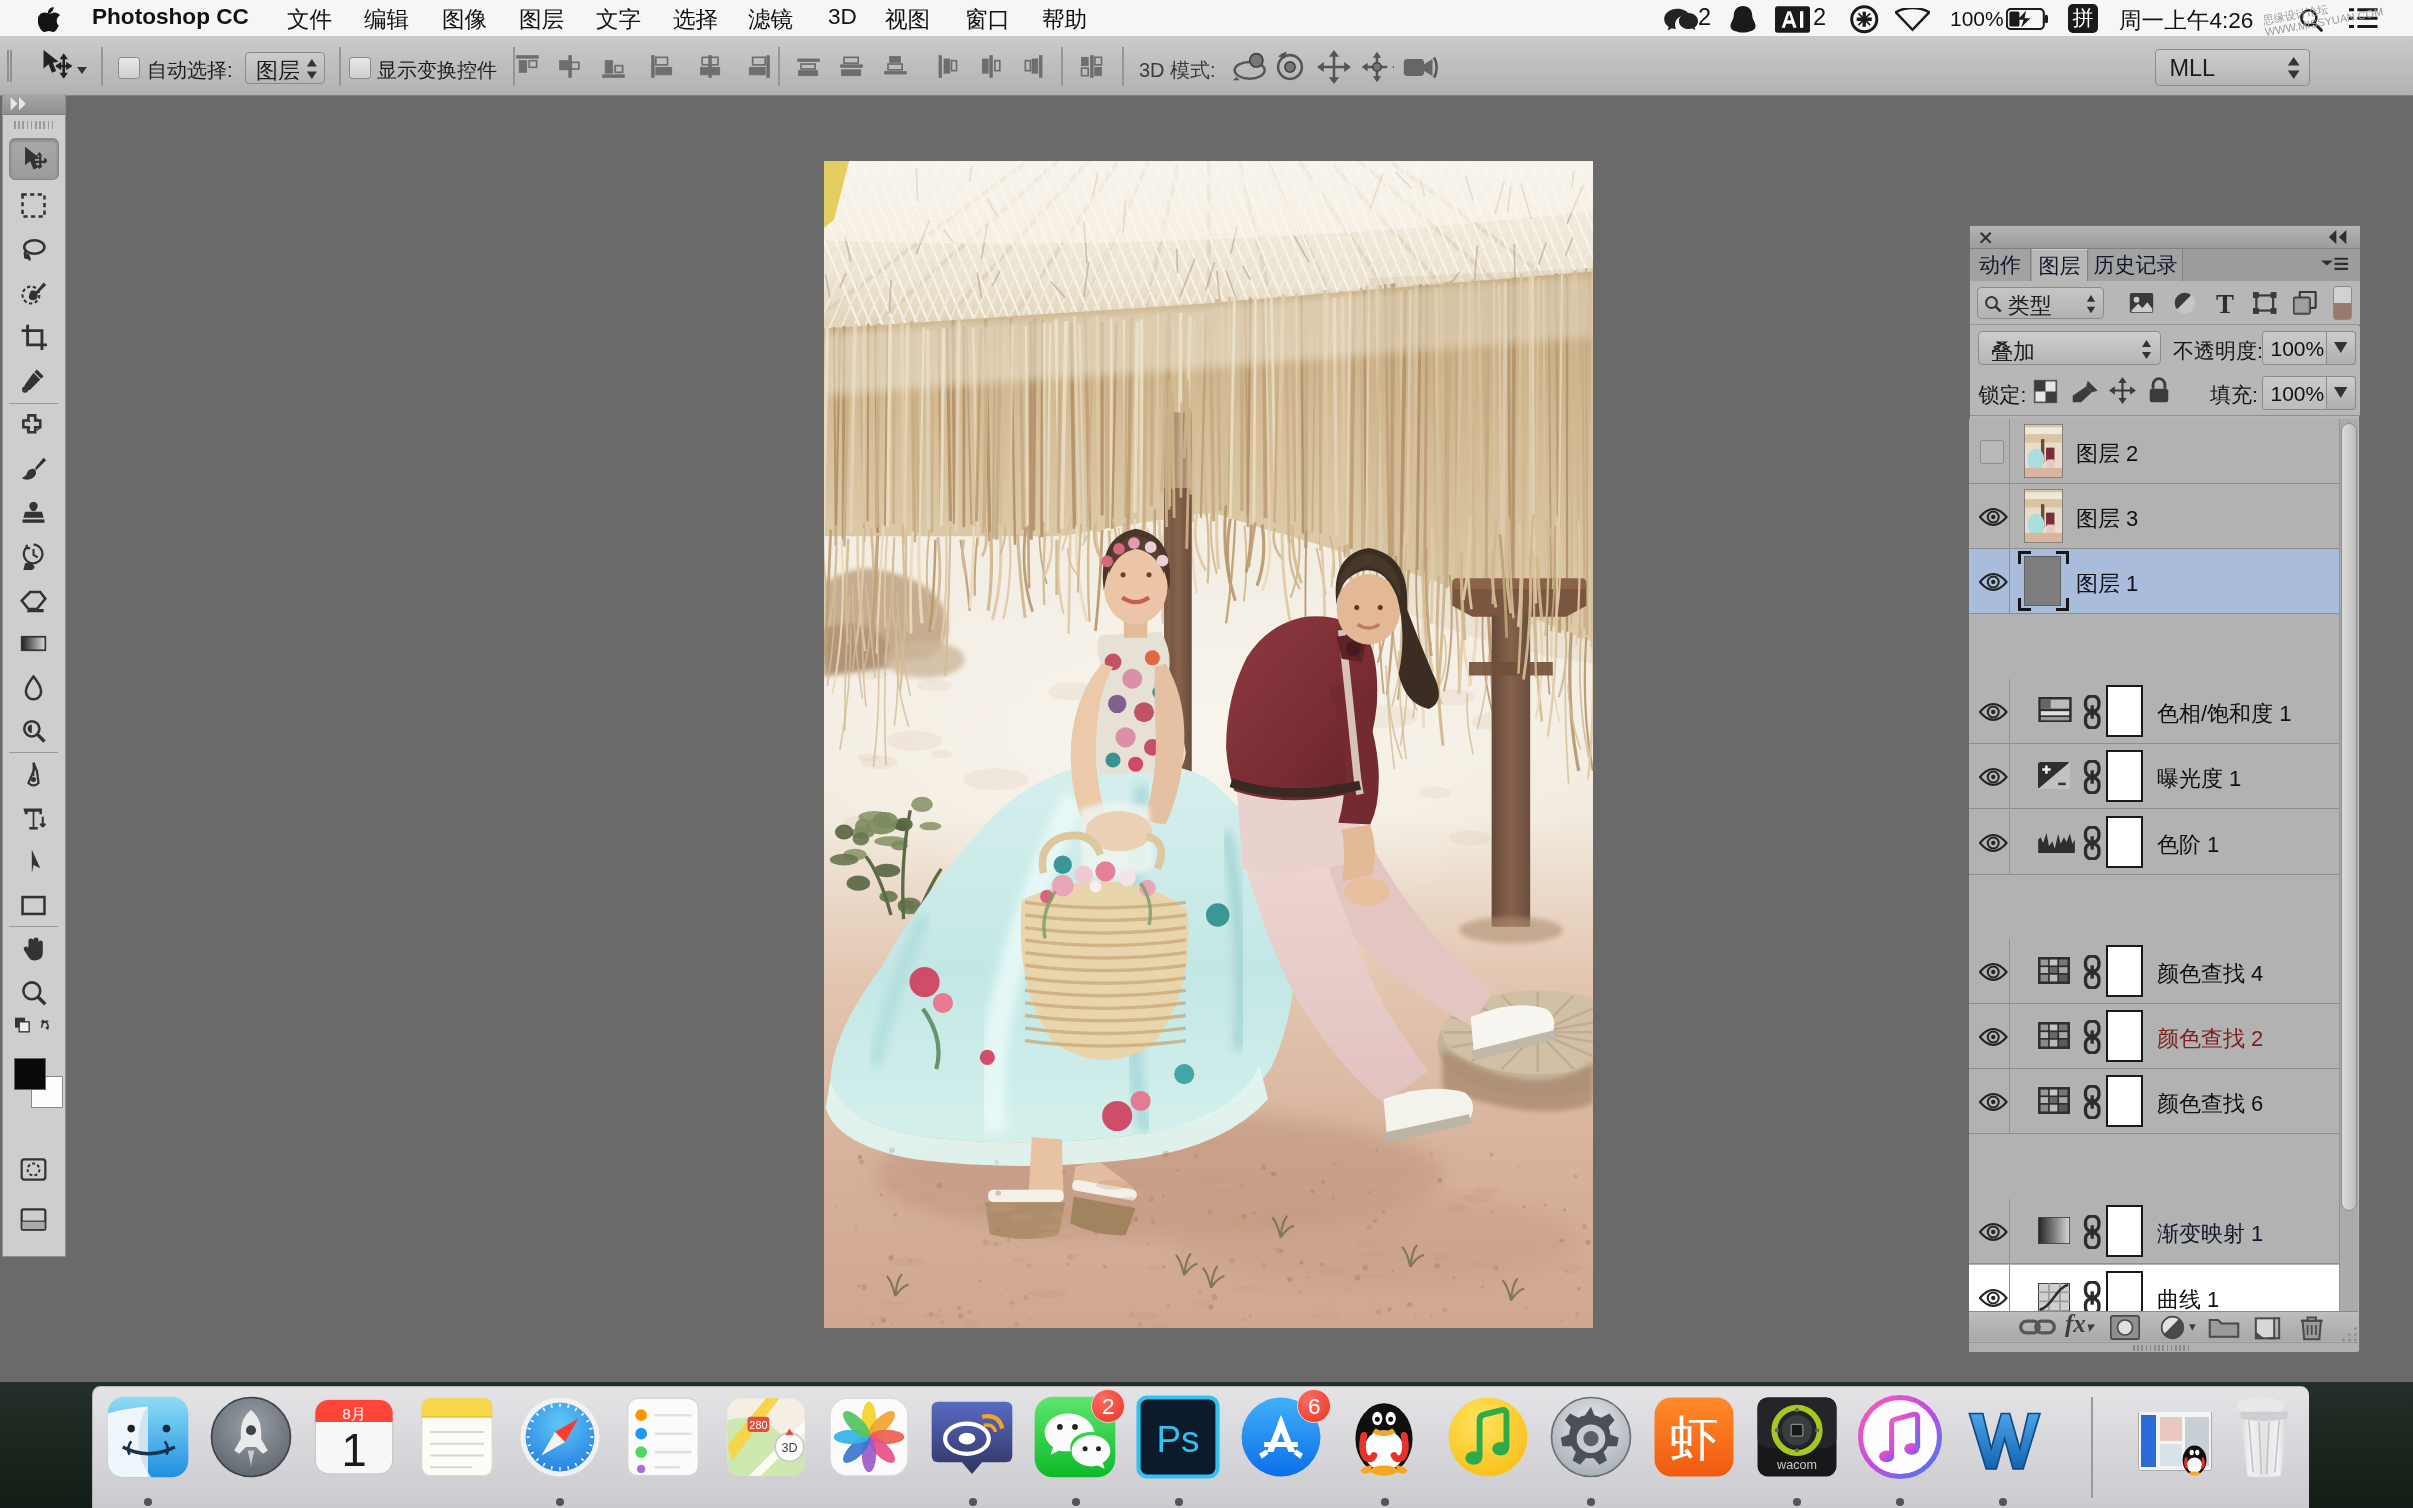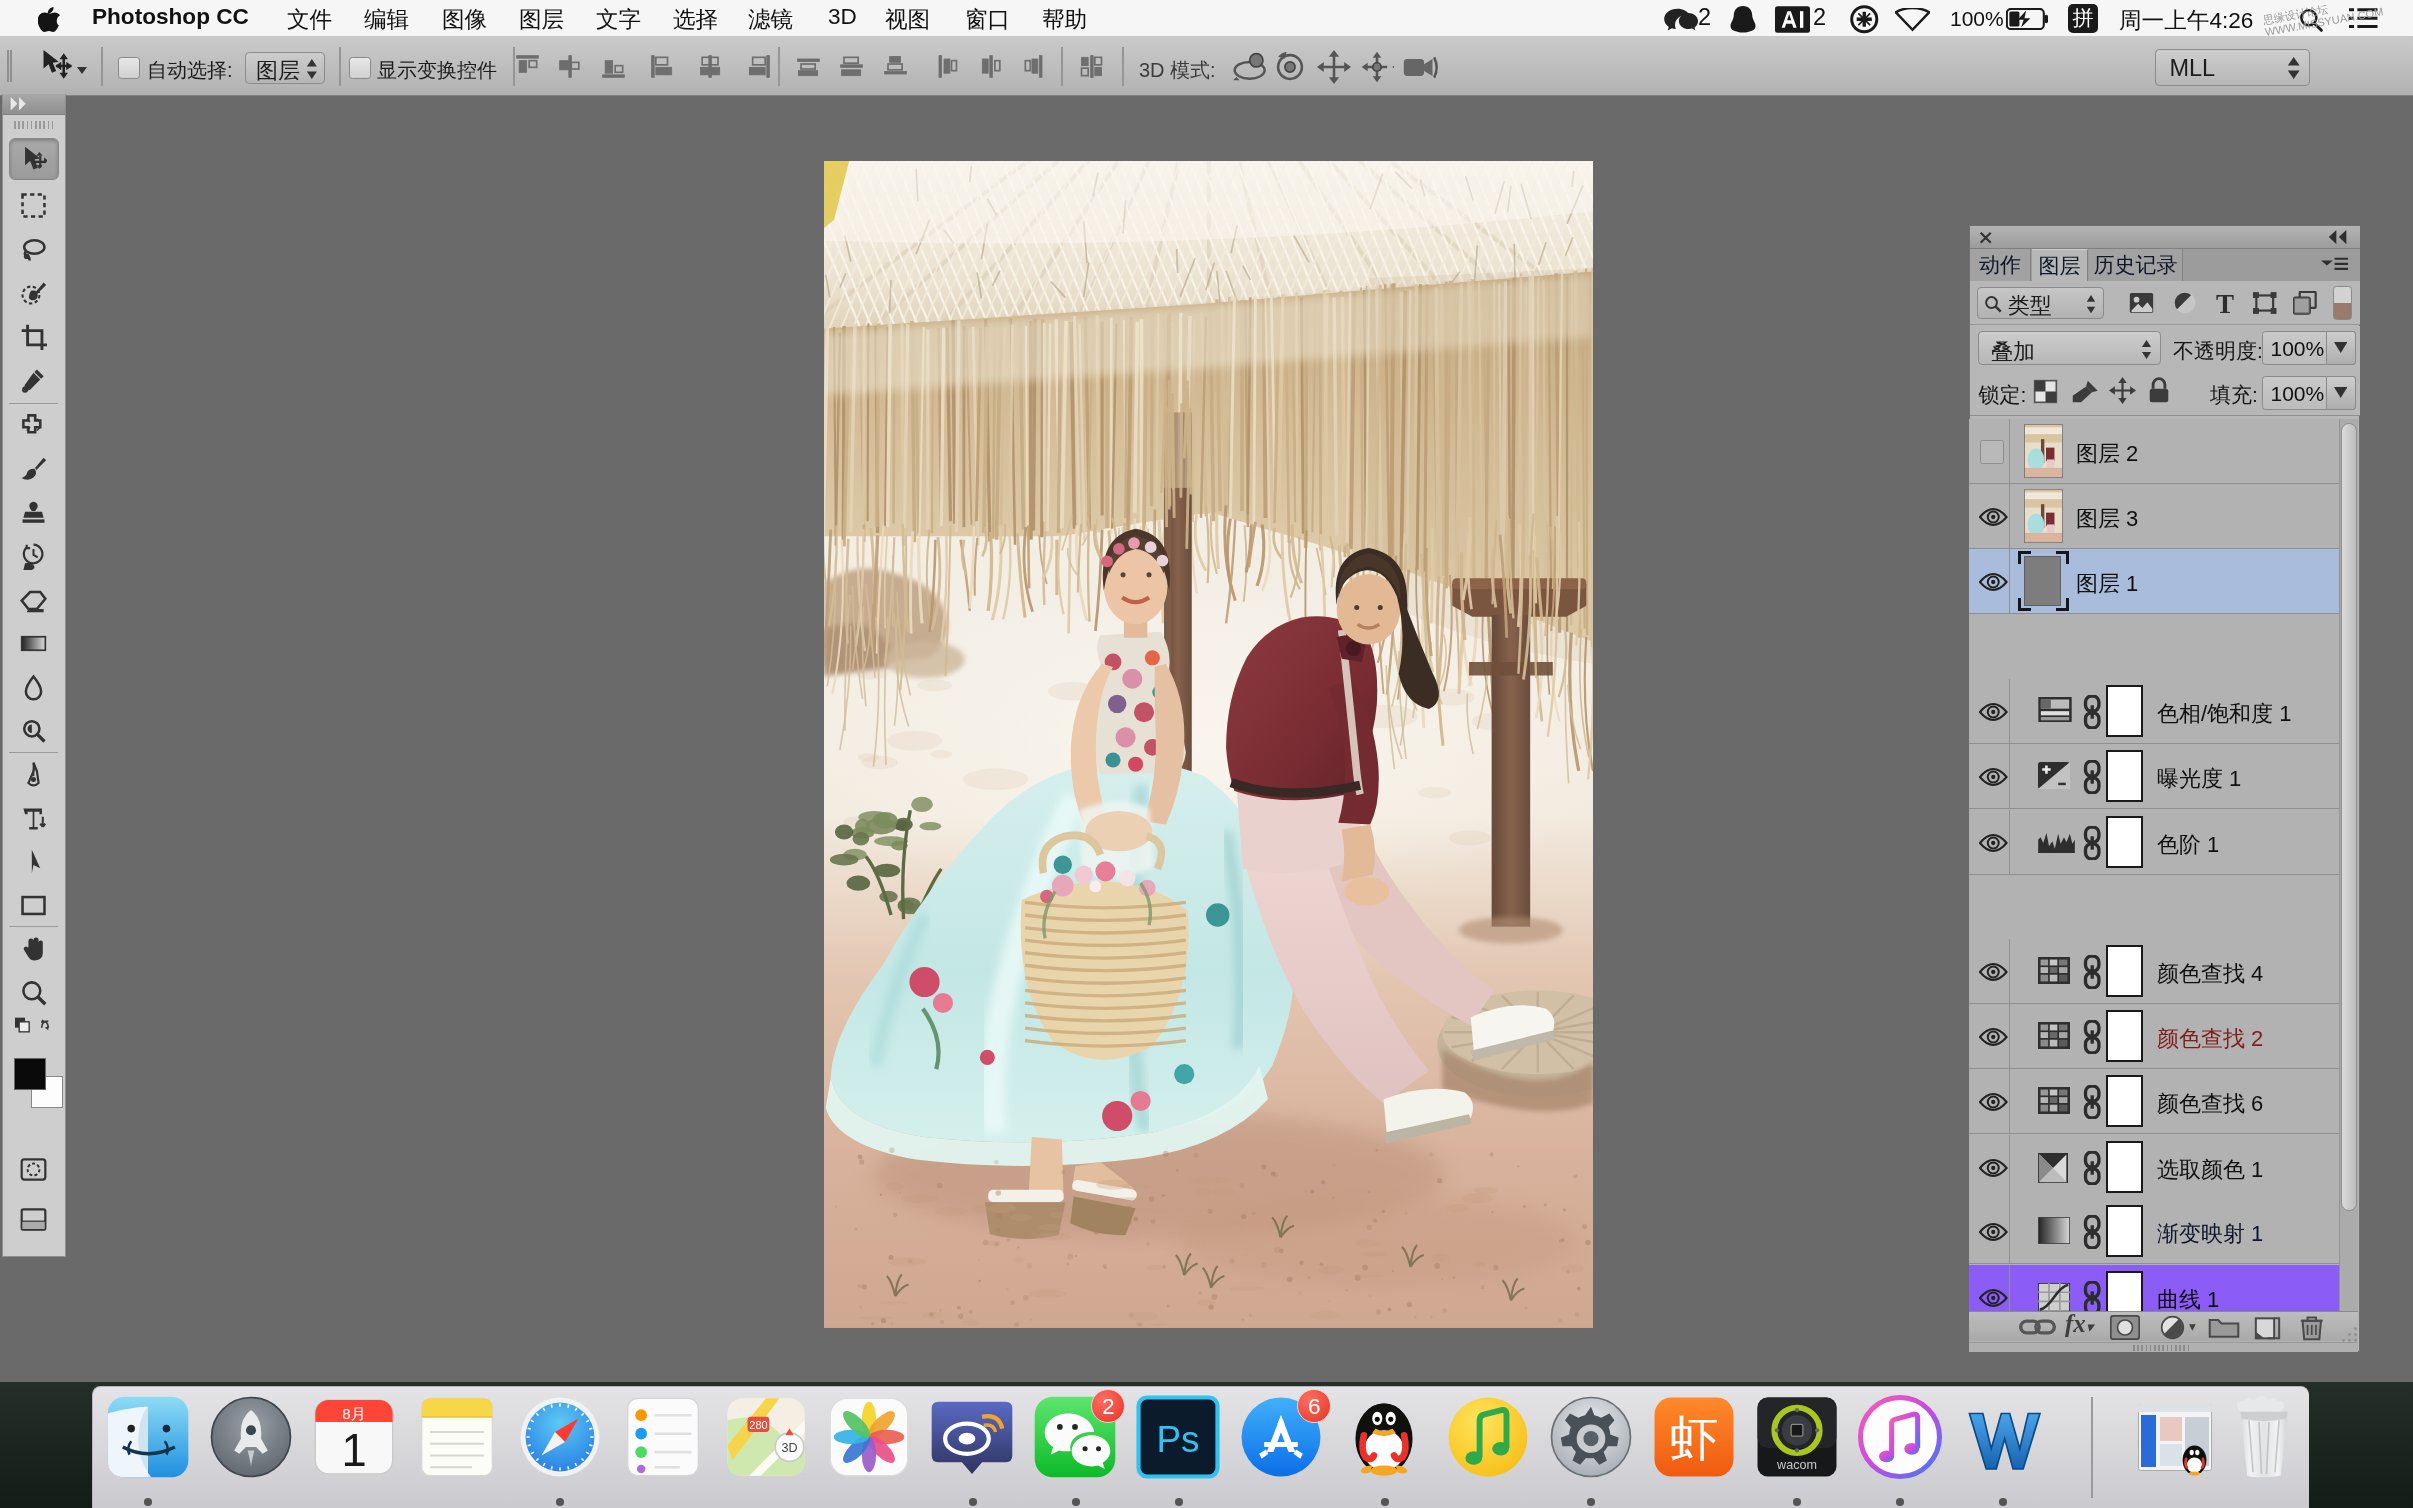--- a/index.html
+++ b/index.html
@@ -1587,41 +1587,20 @@
         <rect x="25" y="21" width="10" height="8" fill="#5a5a5a"></rect>
       </svg>
 <svg style="position:absolute;left:114px;top:16px" width="18.4" height="34" viewBox="0 0 22 40">
         <rect x="3" y="1" width="16" height="18" rx="7" fill="none" stroke="#2c2c2c" stroke-width="4"></rect>
         <rect x="3" y="21" width="16" height="18" rx="7" fill="none" stroke="#2c2c2c" stroke-width="4"></rect>
         <rect x="9" y="12" width="4" height="16" fill="#2c2c2c"></rect>
       </svg>
 <div class="mask" style="left:137px;top:5.9px"></div>
 <div style="position:absolute;left:188px;top:20px;font-size:22px;color:#101010">颜色查找 6</div>
 </div>
-<div style="position:absolute;left:0;top:716px;width:370px;height:65px;background:#b2b2b2;border-bottom:0.8px solid #8e8e8e">
-<div style="position:absolute;left:0;top:0;width:41px;height:65px;border-right:0.8px solid #909090"></div>
-<svg style="position:absolute;left:10px;top:22.6px" width="28.5" height="20" viewBox="0 0 34 24">
-        <path d="M1,12Q17,-7 33,12Q17,31 1,12z" fill="none" stroke="#222" stroke-width="2.4"></path>
-        <circle cx="17" cy="12" r="6.6" fill="none" stroke="#222" stroke-width="2.4"></circle>
-        <circle cx="17" cy="12" r="2.6" fill="#222"></circle>
-      </svg>
-<svg style="position:absolute;left:69px;top:18.4px" width="30" height="30" viewBox="0 0 36 36">
-        <rect x="1" y="1" width="34" height="34" fill="#d9d9d9" stroke="#2e2e2e" stroke-width="2"></rect>
-        <path d="M1,1h34L18,18z" fill="#2e2e2e"></path>
-        <path d="M1,35h34L18,18z" fill="#bdbdbd"></path>
-        <path d="M1,1v34L18,18z" fill="#8a8a8a"></path>
-      </svg>
-<svg style="position:absolute;left:114px;top:16px" width="18.4" height="34" viewBox="0 0 22 40">
-        <rect x="3" y="1" width="16" height="18" rx="7" fill="none" stroke="#2c2c2c" stroke-width="4"></rect>
-        <rect x="3" y="21" width="16" height="18" rx="7" fill="none" stroke="#2c2c2c" stroke-width="4"></rect>
-        <rect x="9" y="12" width="4" height="16" fill="#2c2c2c"></rect>
-      </svg>
-<div class="mask" style="left:137px;top:5.9px"></div>
-<div style="position:absolute;left:188px;top:20px;font-size:22px;color:#101010">选取颜色 1</div>
-</div>
 <div style="position:absolute;left:0;top:780px;width:370px;height:65px;background:#b2b2b2;border-bottom:0.8px solid #8e8e8e">
 <div style="position:absolute;left:0;top:0;width:41px;height:65px;border-right:0.8px solid #909090"></div>
 <svg style="position:absolute;left:10px;top:22.6px" width="28.5" height="20" viewBox="0 0 34 24">
         <path d="M1,12Q17,-7 33,12Q17,31 1,12z" fill="none" stroke="#222" stroke-width="2.4"></path>
         <circle cx="17" cy="12" r="6.6" fill="none" stroke="#222" stroke-width="2.4"></circle>
         <circle cx="17" cy="12" r="2.6" fill="#222"></circle>
       </svg>
 <svg style="position:absolute;left:69px;top:18.4px" width="32" height="27" viewBox="0 0 38 32">
         <defs>
           <linearGradient id="gm" x1="0" y1="0" x2="1" y2="0">
@@ -1632,21 +1611,21 @@
         <rect width="38" height="32" fill="url(#gm)" stroke="#444" stroke-width="2"></rect>
       </svg>
 <svg style="position:absolute;left:114px;top:16px" width="18.4" height="34" viewBox="0 0 22 40">
         <rect x="3" y="1" width="16" height="18" rx="7" fill="none" stroke="#2c2c2c" stroke-width="4"></rect>
         <rect x="3" y="21" width="16" height="18" rx="7" fill="none" stroke="#2c2c2c" stroke-width="4"></rect>
         <rect x="9" y="12" width="4" height="16" fill="#2c2c2c"></rect>
       </svg>
 <div class="mask" style="left:137px;top:5.9px"></div>
 <div style="position:absolute;left:188px;top:20px;font-size:22px;color:#0f172a">渐变映射 1</div>
 </div>
-<div style="position:absolute;left:0;top:846px;width:370px;height:65px;background:#8b5cf6;border-bottom:0.8px solid #8e8e8e">
+<div style="position:absolute;left:0;top:846px;width:370px;height:65px;background:#ffffff;border-bottom:0.8px solid #8e8e8e">
 <div style="position:absolute;left:0;top:0;width:41px;height:65px;border-right:0.8px solid #909090"></div>
 <svg style="position:absolute;left:10px;top:22.6px" width="28.5" height="20" viewBox="0 0 34 24">
         <path d="M1,12Q17,-7 33,12Q17,31 1,12z" fill="none" stroke="#222" stroke-width="2.4"></path>
         <circle cx="17" cy="12" r="6.6" fill="none" stroke="#222" stroke-width="2.4"></circle>
         <circle cx="17" cy="12" r="2.6" fill="#222"></circle>
       </svg>
 <svg style="position:absolute;left:69px;top:18.4px" width="32" height="28.5" viewBox="0 0 38 34">
         <rect width="38" height="34" fill="#cfcfcf" stroke="#2e2e2e" stroke-width="2"></rect>
         <path d="M13,0v34M26,0v34M0,11h38M0,22h38" stroke="#9a9a9a" stroke-width="2"></path>
         <path d="M2,32Q10,30 19,17Q28,4 36,2" stroke="#2e2e2e" stroke-width="3" fill="none"></path>

